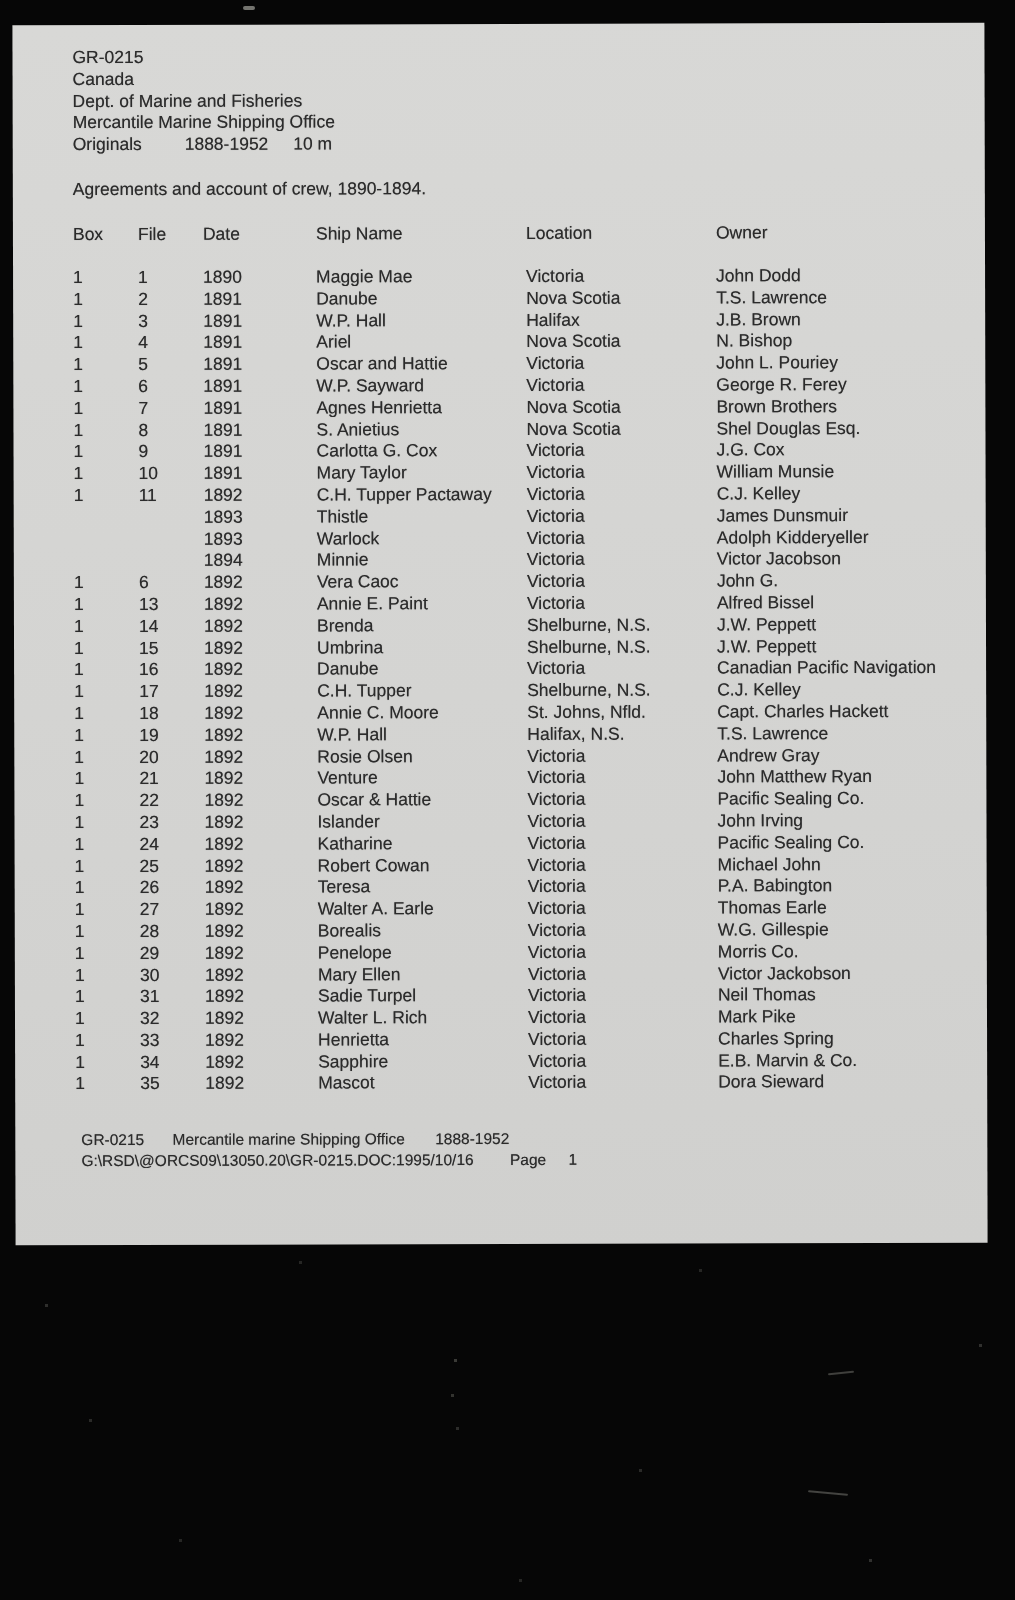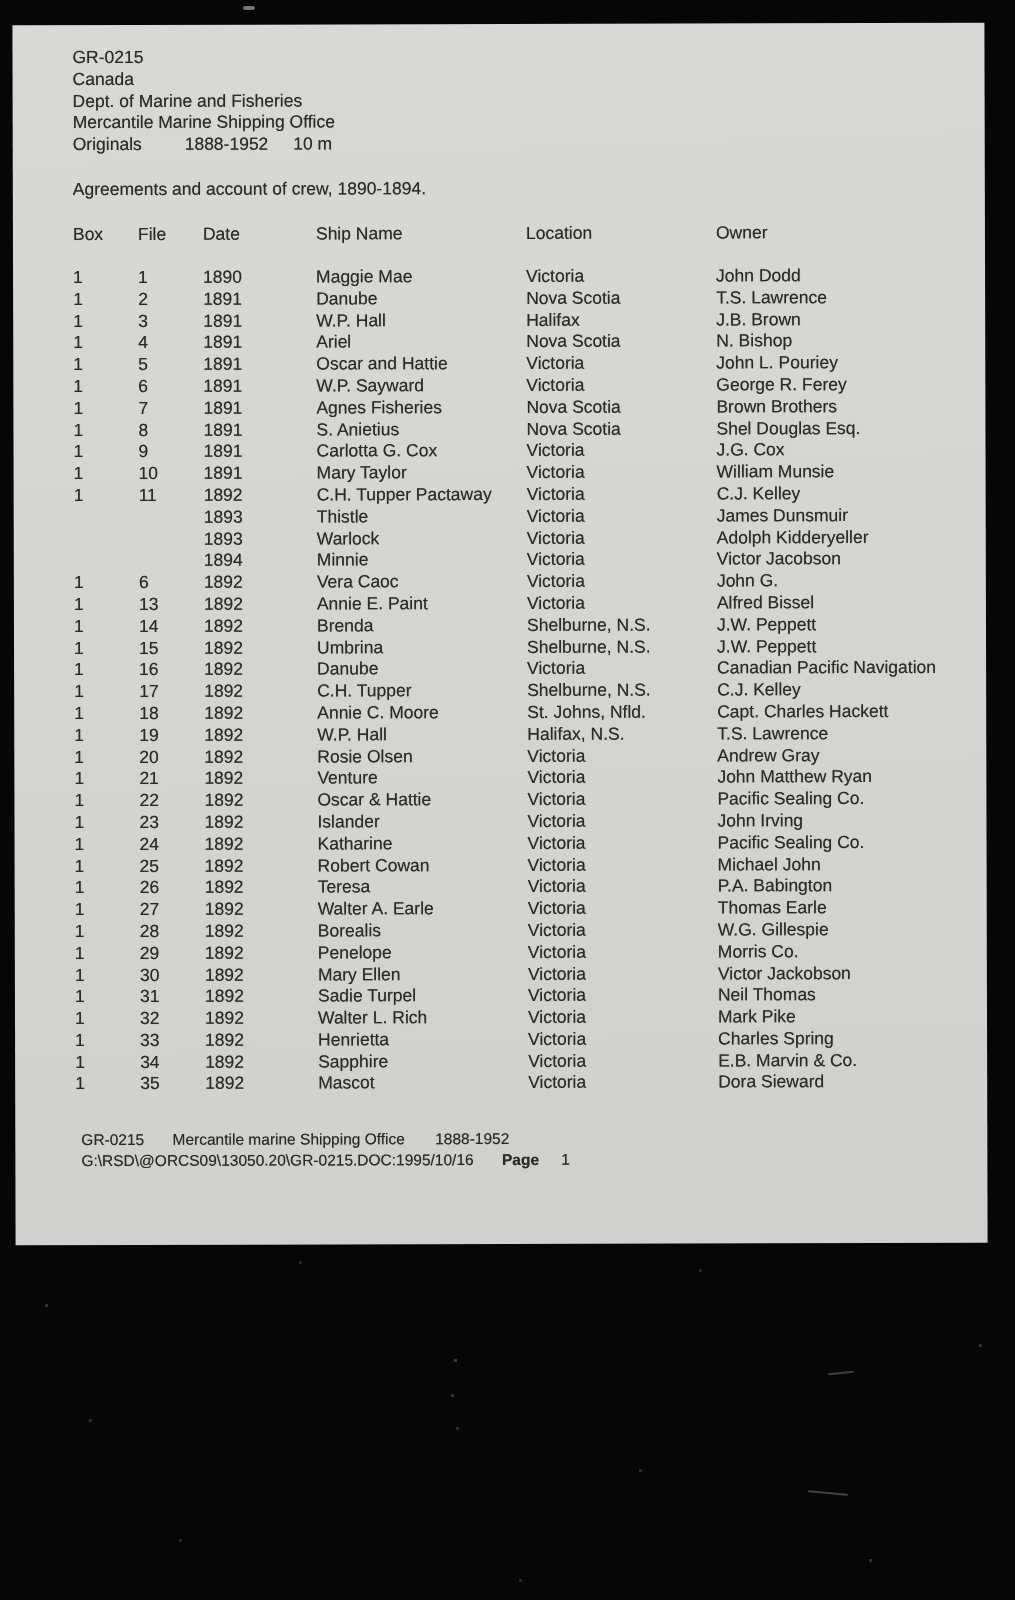--- a/index.html
+++ b/index.html
@@ -46,21 +46,21 @@
   .trow { height:21.8px; }
   .cell { overflow:visible; }
   .footer-line1, .footer-line2 {
     position:absolute; left:66px;
     font-size:15.5px; white-space:nowrap;
   }
   .footer-line1 { top:1106px; }
   .footer-line2 { top:1127px; }
   .f-mid { margin-left:24px; }
   .f-range { margin-left:26px; }
-  .f-page { margin-left:24px;font-weight:bold; }
+  .f-page { margin-left:32px; }
   .f-pagenum { margin-left:18px; }
   
   .speck-top {
     position:absolute; left:243px; top:6px;
     width:12px; height:4px; border-radius:2px;
     background:#9a9a93; opacity:0.75;
   }
   .scratch1 {
     position:absolute; left:828px; top:1372px;
     width:26px; height:2px; background:#4e4e4a;
@@ -168,21 +168,21 @@
         <span class="cell">6</span>
         <span class="cell">1891</span>
         <span class="cell">W.P. Sayward</span>
         <span class="cell">Victoria</span>
         <span class="cell">George R. Ferey</span>
       </div>
       <div class="trow">
         <span class="cell">1</span>
         <span class="cell">7</span>
         <span class="cell">1891</span>
-        <span class="cell">Agnes Fisheries</span>
+        <span class="cell">Agnes Henrietta</span>
         <span class="cell">Nova Scotia</span>
         <span class="cell">Brown Brothers</span>
       </div>
       <div class="trow">
         <span class="cell">1</span>
         <span class="cell">8</span>
         <span class="cell">1891</span>
         <span class="cell">S. Anietius</span>
         <span class="cell">Nova Scotia</span>
         <span class="cell">Shel Douglas Esq.</span>

